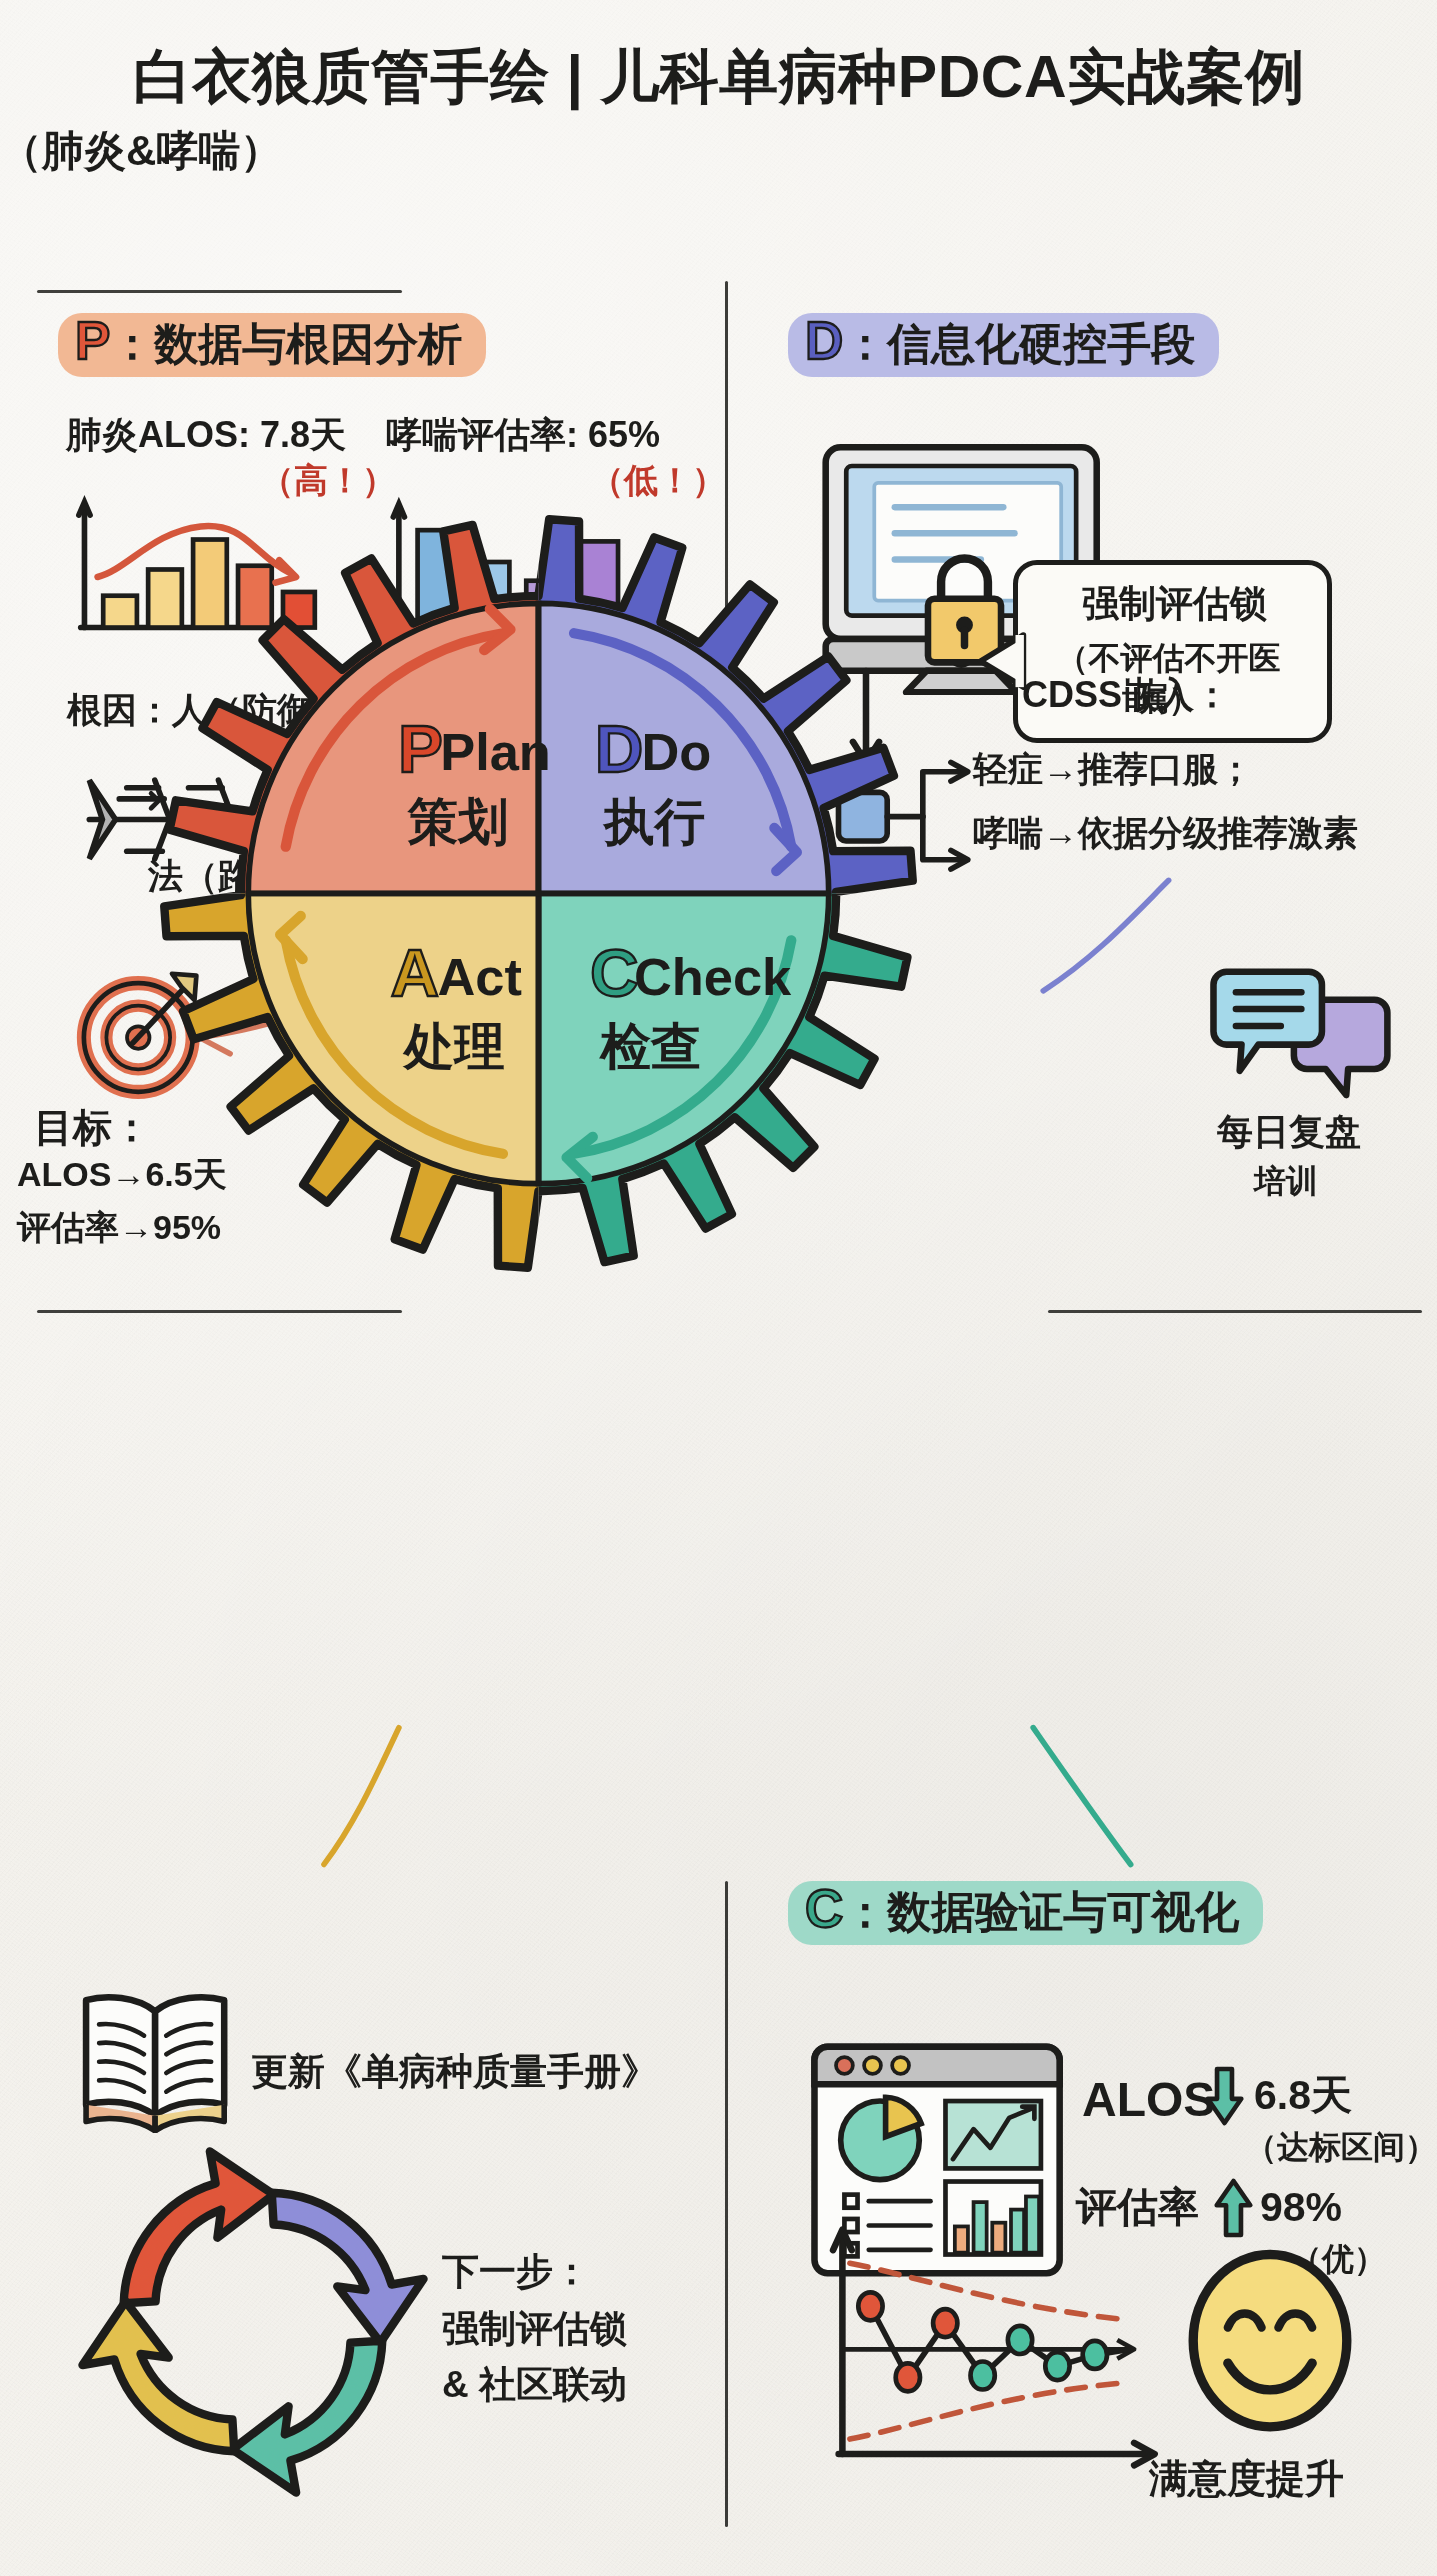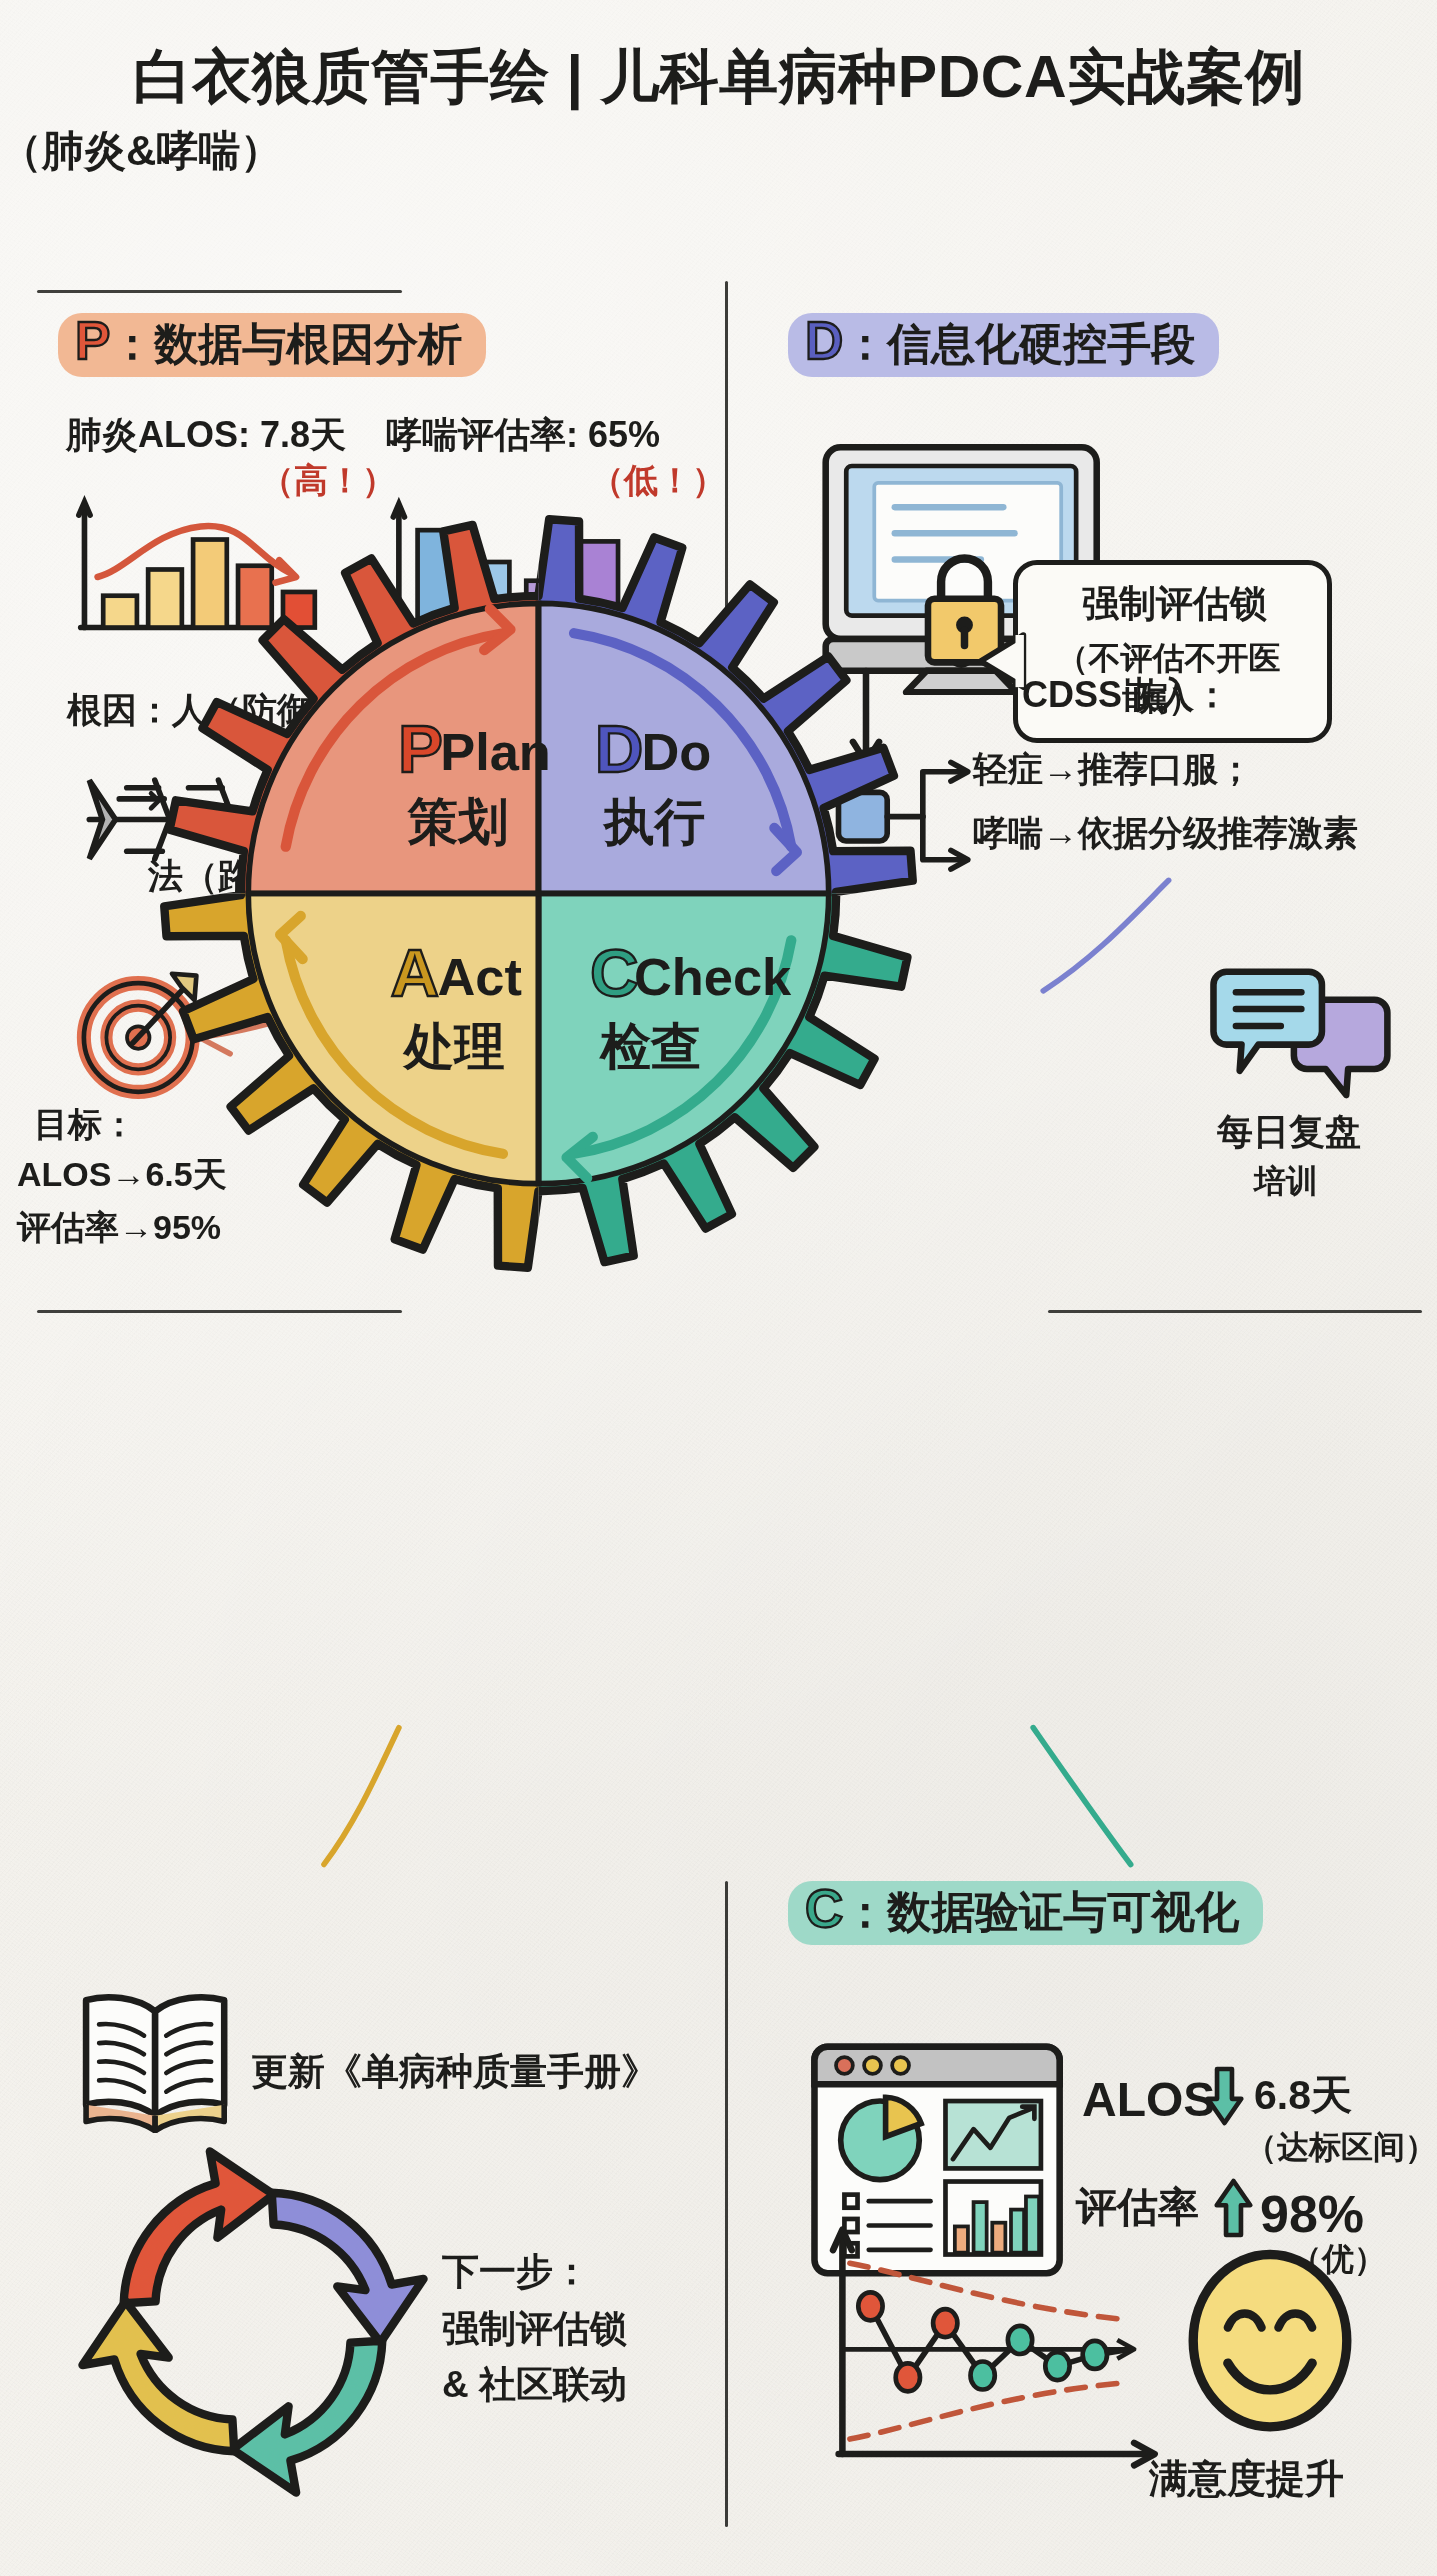--- a/index.html
+++ b/index.html
@@ -147,21 +147,21 @@
   <circle cx="76" cy="88" r="12" fill="#e0704f" stroke="#1d1d1b" stroke-width="4"></circle>
   <path d="M70,94 L128,32" stroke="#1d1d1b" stroke-width="6" stroke-linecap="round"></path>
   <path d="M112,20 L138,22 L136,48 L122,34 Z" fill="#e0c87f" stroke="#1d1d1b" stroke-width="5" stroke-linejoin="round"></path>
 </svg>
 
 <svg class="abs" style="left:187px;top:988px;" width="178" height="94" viewBox="0 0 190 100">
   <path d="M176,8 C130,26 70,46 16,52" stroke="#d4795e" stroke-width="6" fill="none" stroke-linecap="round"></path>
   <path d="M44,34 L12,52 L46,70" stroke="#d4795e" stroke-width="6" fill="none" stroke-linecap="round" stroke-linejoin="round"></path>
 </svg>
 
-<div class="abs tx nosel" style="left:34px;top:1103px;font-size:34px;">目标：</div>
+<div class="abs tx nosel" style="left:34px;top:1103px;font-size:39px;">目标：</div>
 <div class="abs tx nosel" style="left:17px;top:1153px;font-size:34px;">ALOS→6.5天</div>
 <div class="abs tx nosel" style="left:17px;top:1206px;font-size:34px;">评估率→95%</div>
 
 <svg class="abs" style="left:552px;top:665px;" width="84" height="215" viewBox="0 0 90 230">
   <path d="M74,6 C60,70 40,150 14,222" stroke="#d4573c" stroke-width="6" fill="none" stroke-linecap="round"></path>
 </svg>
 
 <div class="abs nosel" style="left:788px;top:304px;">
   <div class="sec-badge">
     <div class="hl" style="background:#b9bbe6;"></div>
@@ -407,21 +407,21 @@
 <svg class="abs" style="left:1204px;top:2065px;" width="41" height="62" viewBox="0 0 44 66">
   <path d="M14,4 L30,4 L30,36 L40,36 L22,62 L4,36 L14,36 Z" fill="#5cbfa6" stroke="#1d1d1b" stroke-width="5" stroke-linejoin="round"></path>
 </svg>
 <div class="abs tx nosel" style="left:1254px;top:2069px;font-size:41px;">6.8天</div>
 <div class="abs tx nosel" style="left:1245px;top:2127px;font-size:32px;">（达标区间）</div>
 
 <div class="abs tx nosel" style="left:1076px;top:2181px;font-size:41px;">评估率</div>
 <svg class="abs" style="left:1213px;top:2177px;" width="41" height="62" viewBox="0 0 44 66">
   <path d="M22,4 L40,30 L30,30 L30,62 L14,62 L14,30 L4,30 Z" fill="#5cbfa6" stroke="#1d1d1b" stroke-width="5" stroke-linejoin="round"></path>
 </svg>
-<div class="abs tx nosel" style="left:1260px;top:2181px;font-size:52px;">98%</div>
+<div class="abs tx nosel" style="left:1260px;top:2181px;font-size:41px;">98%</div>
 <div class="abs tx nosel" style="left:1290px;top:2239px;font-size:32px;">（优）</div>
 
 <svg class="abs" style="left:805px;top:2209px;" width="374" height="290" viewBox="0 0 400 310">
   <g stroke="#1d1d1b" stroke-width="7" fill="none" stroke-linecap="round">
     <path d="M40,262 L40,30"></path>
     <path d="M30,44 L40,22 L50,44" stroke-linejoin="round"></path>
     <path d="M36,262 L368,262"></path>
     <path d="M352,250 L374,262 L352,274" stroke-linejoin="round"></path>
   </g>
   <path d="M40,150 L348,150" stroke="#1d1d1b" stroke-width="5"></path>

